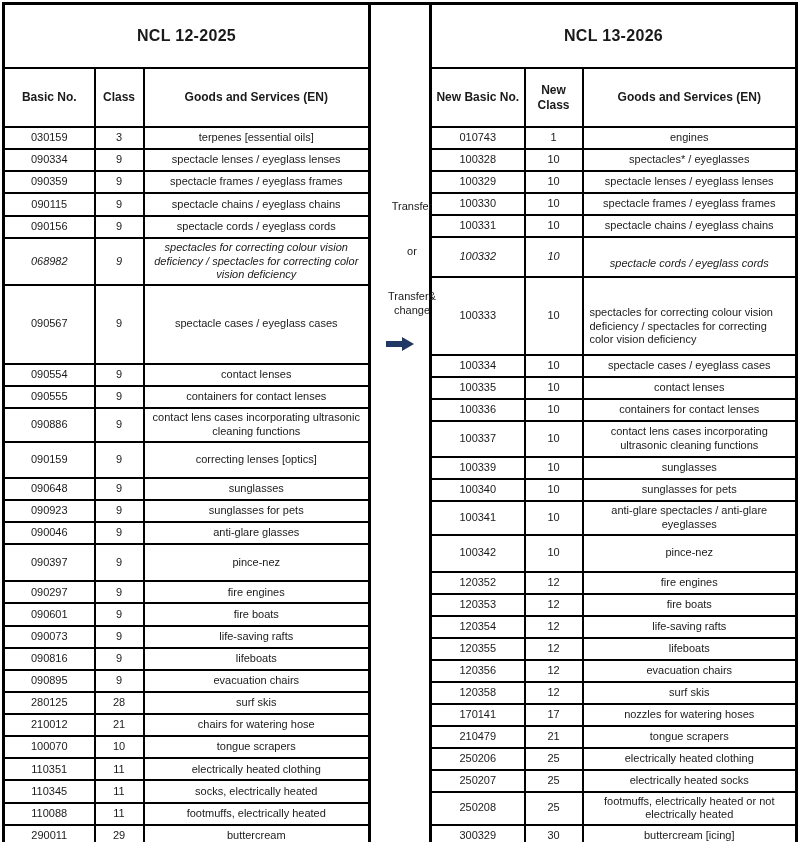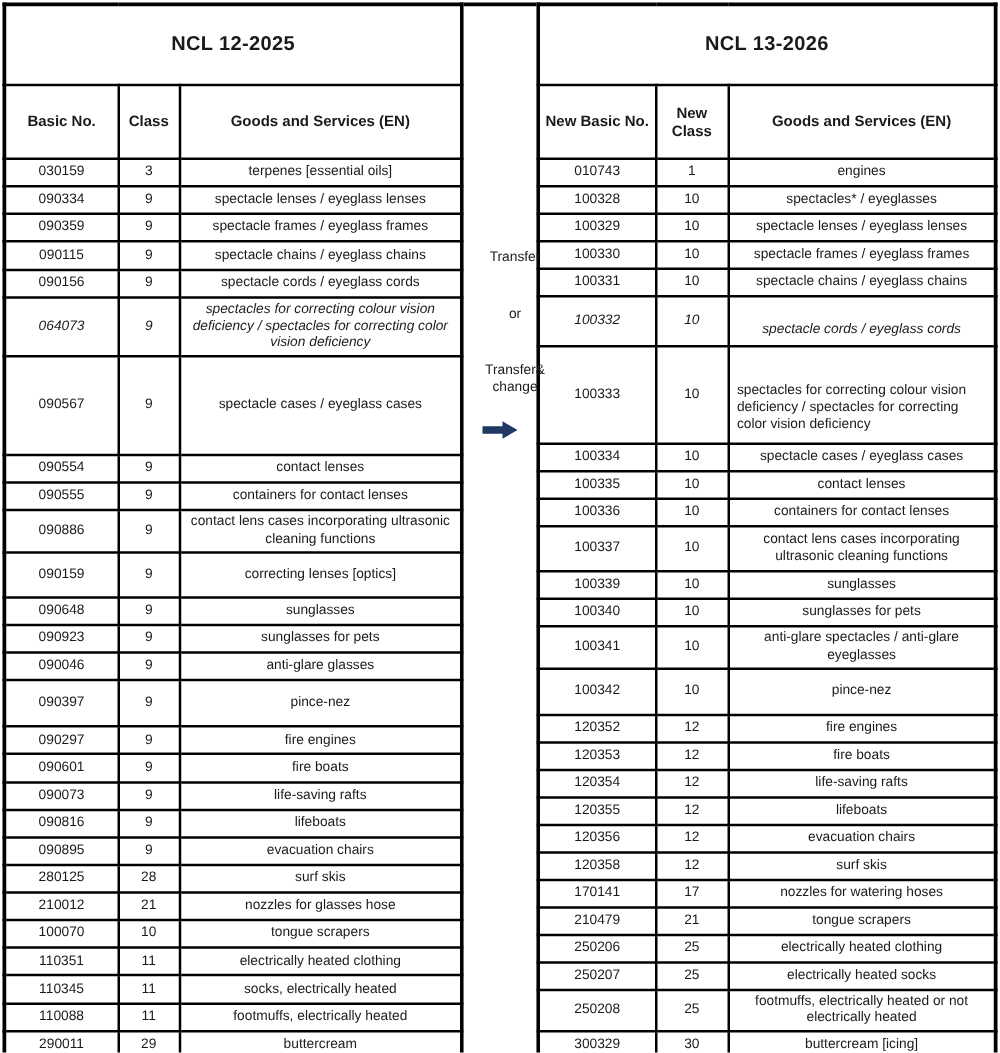--- a/index.html
+++ b/index.html
@@ -146,21 +146,21 @@
           <td>090115</td>
           <td>9</td>
           <td>spectacle chains / eyeglass chains</td>
         </tr>
         <tr>
           <td>090156</td>
           <td>9</td>
           <td>spectacle cords / eyeglass cords</td>
         </tr>
         <tr>
-          <td>064073</td>
+          <td>068982</td>
           <td>9</td>
           <td>spectacles for correcting colour vision deficiency / spectacles for correcting color vision deficiency</td>
         </tr>
         <tr>
           <td>090567</td>
           <td>9</td>
           <td>spectacle cases / eyeglass cases</td>
         </tr>
         <tr>
           <td>090554</td>
@@ -228,21 +228,21 @@
           <td>evacuation chairs</td>
         </tr>
         <tr>
           <td>280125</td>
           <td>28</td>
           <td>surf skis</td>
         </tr>
         <tr>
           <td>210012</td>
           <td>21</td>
-          <td>nozzles for glasses hose</td>
+          <td>chairs for watering hose</td>
         </tr>
         <tr>
           <td>100070</td>
           <td>10</td>
           <td>tongue scrapers</td>
         </tr>
         <tr>
           <td>110351</td>
           <td>11</td>
           <td>electrically heated clothing</td>

